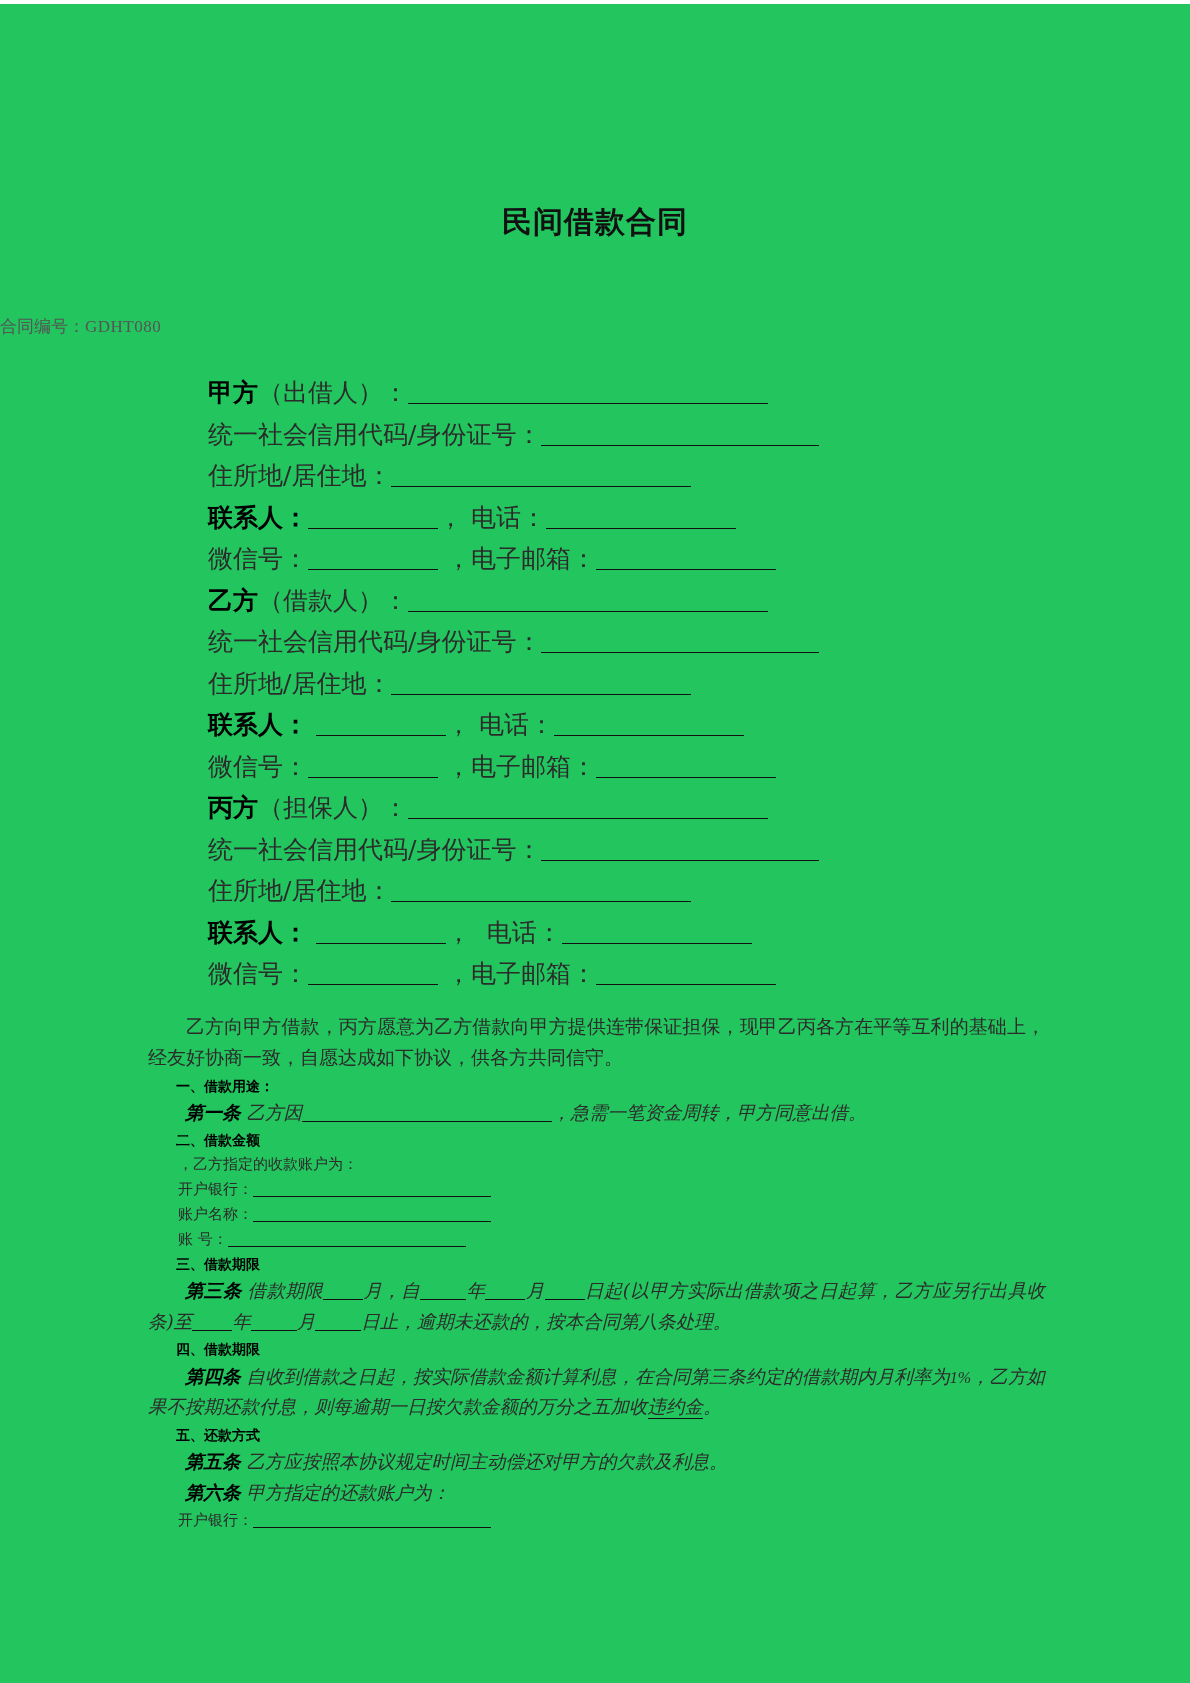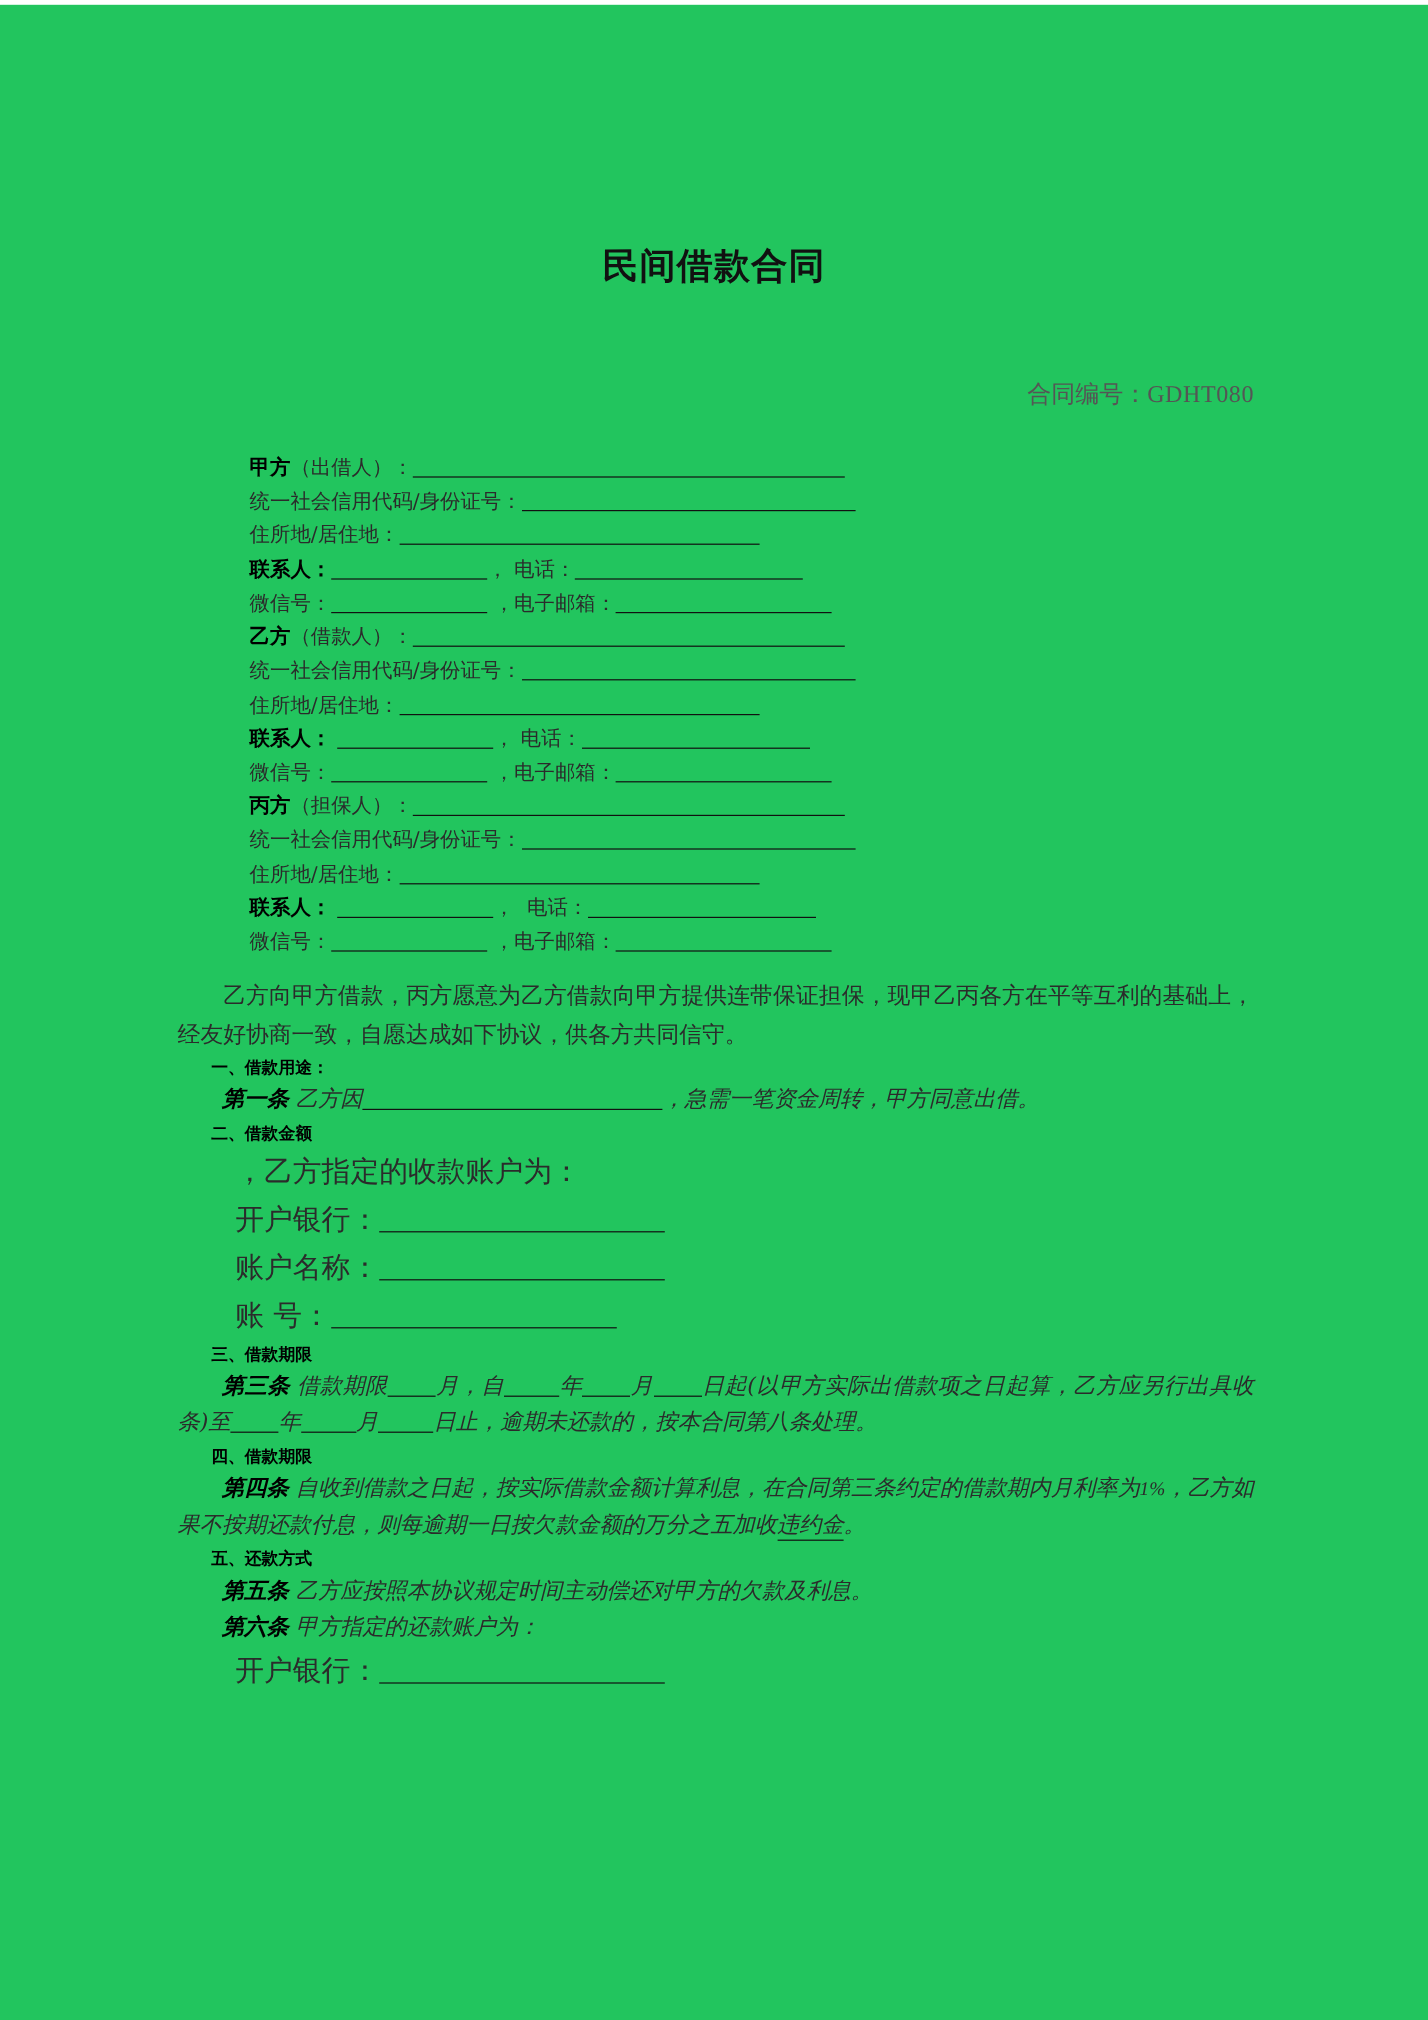--- a/index.html
+++ b/index.html
@@ -28,22 +28,21 @@
     letter-spacing: 1px;
     margin: 0;
     padding-top: 198px;
     color: #111;
   }
 
   
   .contract-no-row {
     margin-top: 72px;
     padding-right: 145px;
-    text-align: right;
-    font-size: 20px;
+    font-size: 17px;
     color: #555;
     font-family: "DejaVu Serif", "Liberation Serif", serif;
   }
   .contract-no-row .num {
     font-family: "Liberation Serif", serif;
     letter-spacing: 0.5px;
   }
 
   
   .body-wrap {
@@ -56,21 +55,21 @@
 
   
   .party-block {
     padding-left: 60px;
   }
   .party-line {
     white-space: nowrap;
     margin: 0;
     padding: 0;
     line-height: 1.66;
-    font-size: 17px;
+    font-size: 25px;
     color: #2b2b2b;
   }
   .party-line .lbl-bold {
     font-weight: bold;
     color: #000;
   }
   .party-line .lbl {
     color: #2b2b2b;
   }
   .blank {
@@ -118,21 +117,21 @@
   }
   .clause .cnum {
     font-weight: bold;
     font-family: "DejaVu Sans", "Liberation Sans", sans-serif;
     color: #000;
     margin-right: 6px;
   }
   .sub-line {
     margin: 0;
     text-indent: 2em;
-    font-size: 24px;
+    font-size: 15px;
     line-height: 1.66;
     color: #2b2b2b;
     white-space: nowrap;
   }
   .inline-blank {
     display: inline-block;
     border-bottom: 1.4px solid #111;
     vertical-align: -3px;
     height: 15px;
   }

